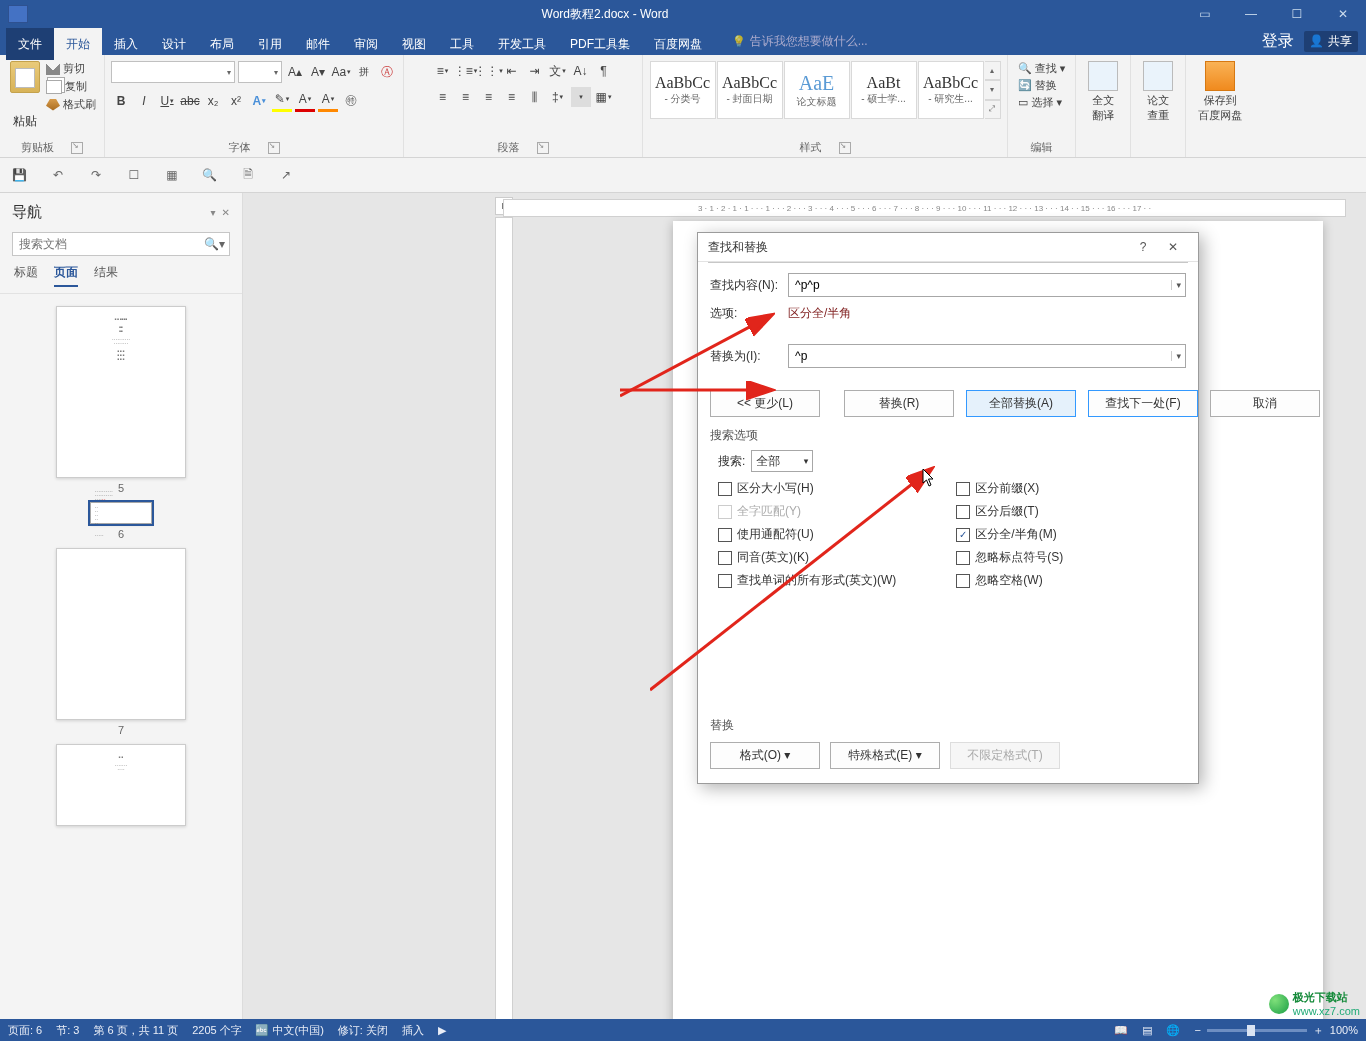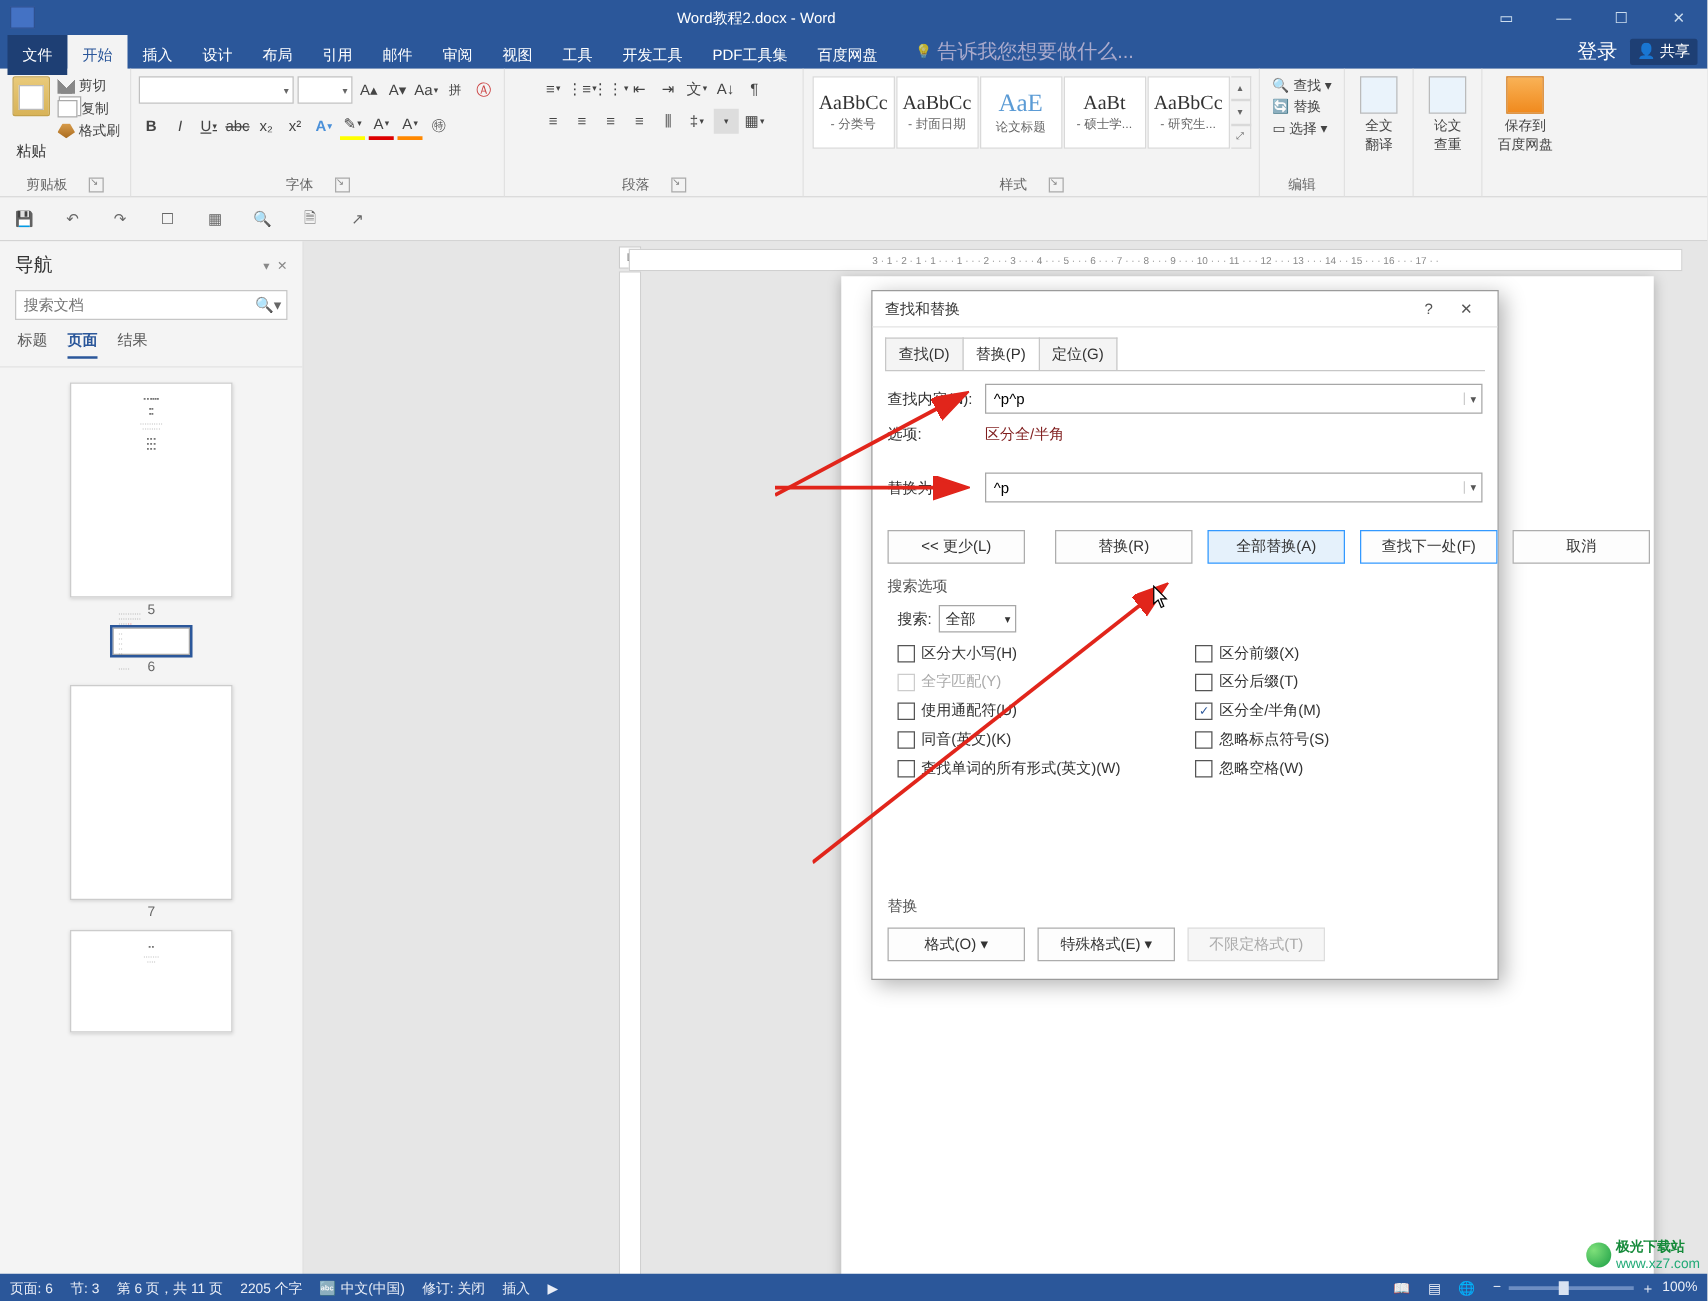--- a/index.html
+++ b/index.html
@@ -9,21 +9,21 @@
 .titlebar-title{text-align:center;color:#fff;font-size:12px}
 .titlebar-btns{display:flex}
 .titlebar-btn{width:46px;height:28px;display:flex;align-items:center;justify-content:center;color:#cde}
 .menubar{background:#2b579a;height:27px;display:flex;align-items:stretch;color:#fff;padding-left:6px}
 .tab{padding:16px 12px;display:flex;align-items:center;font-size:12px;cursor:default}
 .tab.file{background:#1e3f74}
 .tab.active{background:#f3f3f3;color:#2b579a;font-weight:400}
 .menubar-right{margin-left:auto;display:flex;align-items:center;padding-right:8px;gap:10px}
 .login{color:#fff;font-size:16px}
 .share{background:#1e3f74;color:#fff;padding:2px 6px;border-radius:2px;font-size:12px}
-.tellme{color:#aac;font-size:16px;margin-left:18px;display:flex;align-items:center;gap:4px}
+.tellme{color:#aac;font-size:12px;margin-left:18px;display:flex;align-items:center;gap:4px}
 .tellme::before{content:"\1F4A1";font-size:11px;opacity:.7}
 .ribbon{background:#f3f3f3;border-bottom:1px solid #d4d4d4;height:102px;display:flex}
 .ribbon-group{border-right:1px solid #e1e1e1;display:flex;flex-direction:column;align-items:center;padding:2px 6px 0}
 .ribbon-group-body{flex:1;display:flex;align-items:flex-start}
 .ribbon-group-label{font-size:11px;color:#666;padding-bottom:2px;display:flex;align-items:center;gap:17px}
 .rg-launch{width:10px;height:10px;border:1px solid #aaa;display:inline-block;position:relative}
 .rg-launch::after{content:"↘";position:absolute;font-size:8px;top:-2px;left:0;color:#888}
 .clip-left{display:flex;flex-direction:column;align-items:center;gap:20px;padding:4px 4px 0}
 .paste-icon{width:28px;height:30px;background:linear-gradient(#e9ca7a,#d8b358);border:1px solid #c4a24c;border-radius:2px;position:relative}
 .paste-icon::after{content:"";position:absolute;left:4px;top:6px;right:4px;bottom:4px;background:#fff;border:1px solid #bbb}
@@ -403,25 +403,20 @@
     </div>
   </div>
 </div>
 
 <div class="dialog">
   <div class="dlg-title">
     <span class="t">查找和替换</span>
     <span class="b">?</span>
     <span class="b">✕</span>
   </div>
-  <div class="dlg-tabs">
-    <div class="dlg-tab">查找(D)</div>
-    <div class="dlg-tab active">替换(P)</div>
-    <div class="dlg-tab">定位(G)</div>
-  </div>
   <div class="dlg-tabline"></div>
   <div class="dlg-body">
     <div class="frow">
       <label>查找内容(N):</label>
       <div class="tin">
           <input value="^p^p" style="">
           <span class="dd">▾</span>
         </div>
     </div>
     <div class="frow">

